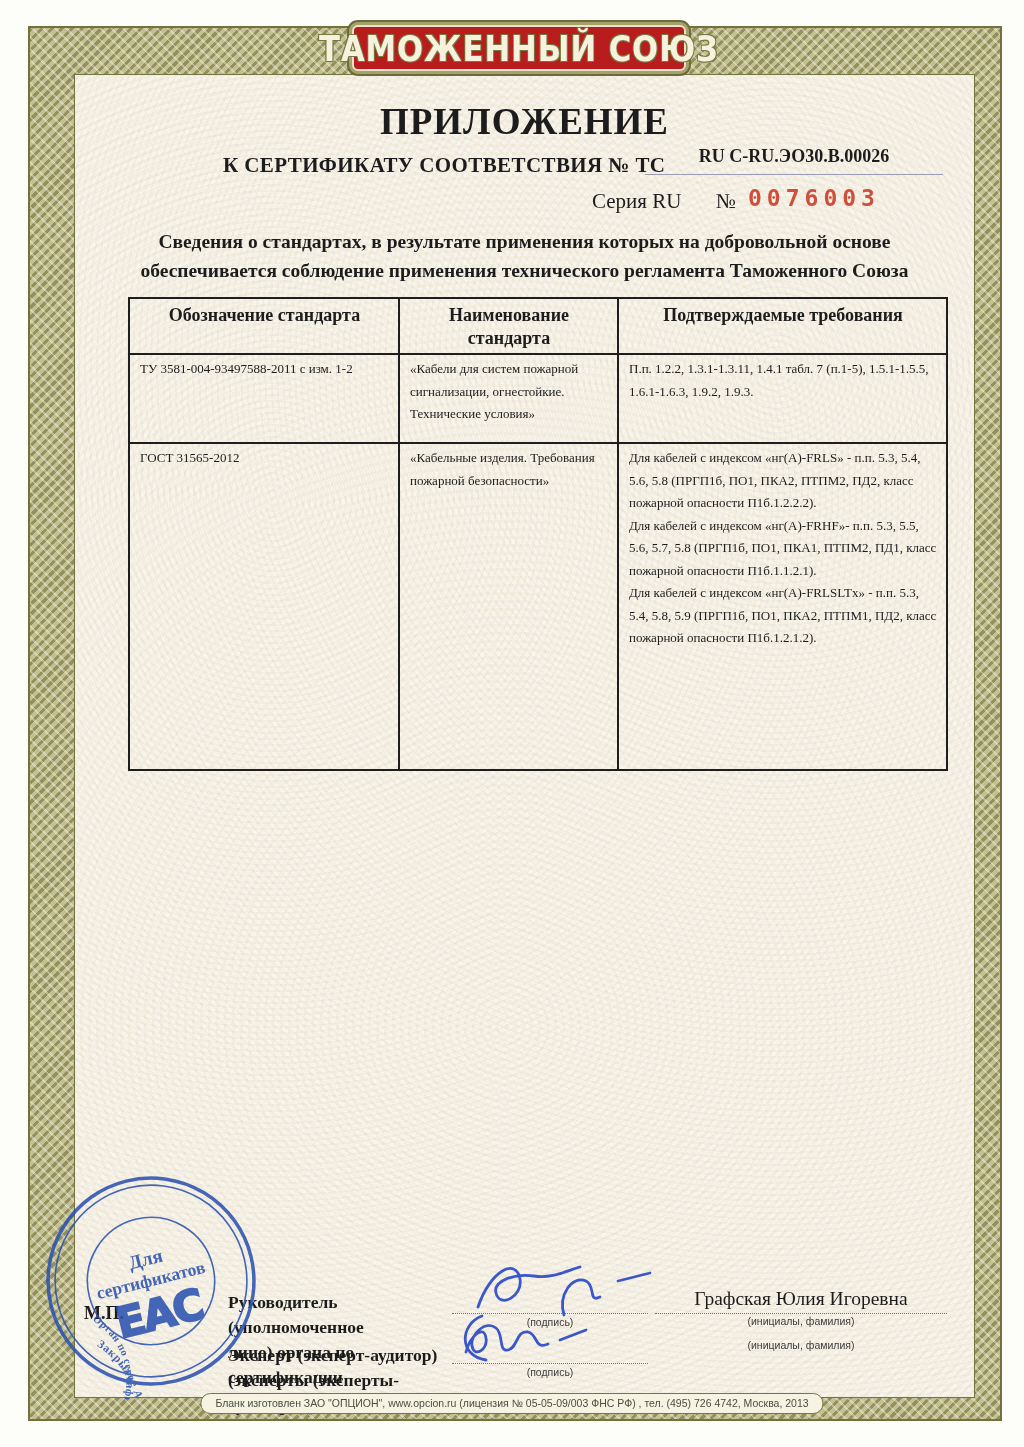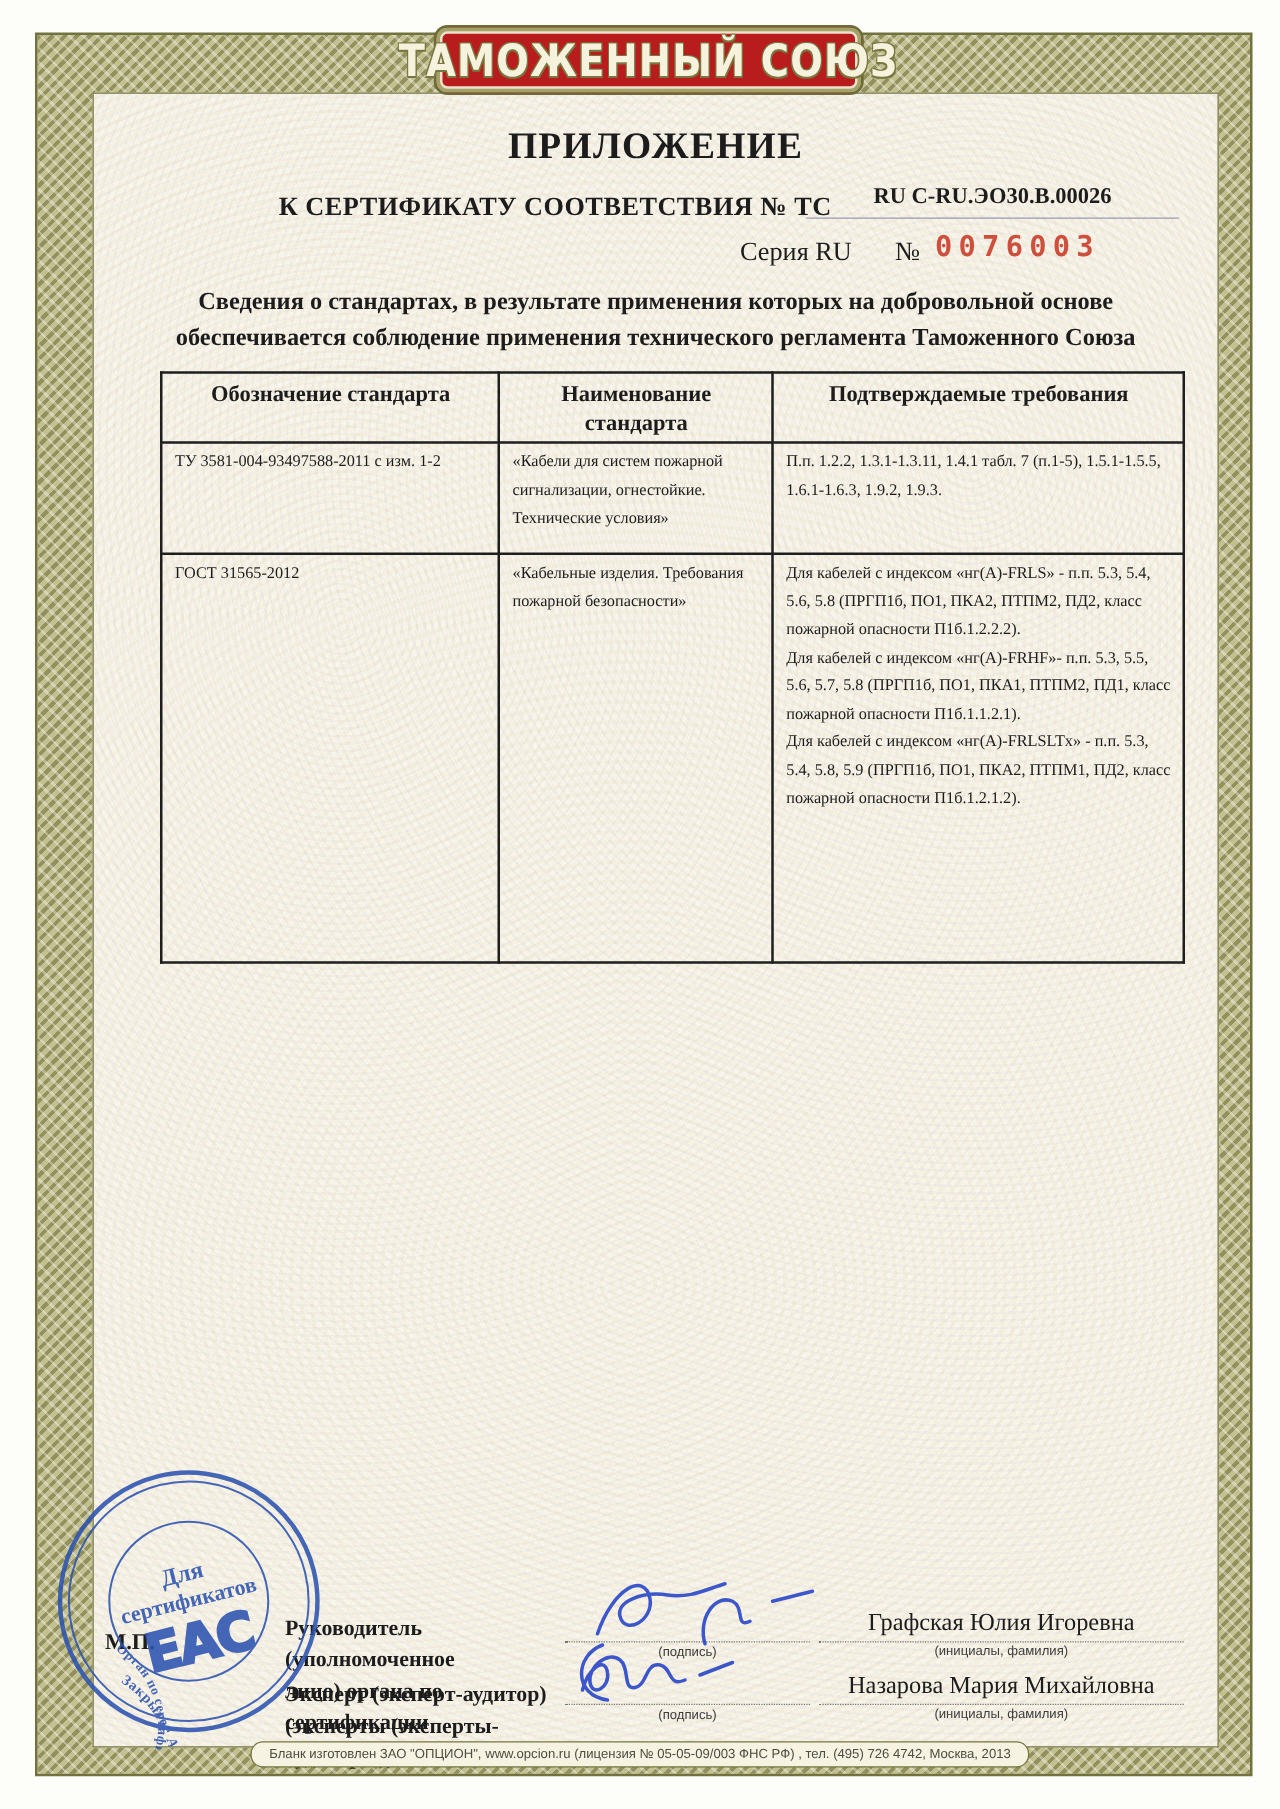--- a/index.html
+++ b/index.html
@@ -28,21 +28,21 @@
   .banner{position:absolute;left:347px;top:20px;width:340px;height:52px;z-index:6;
           background:#b91c1c;border:2.5px solid #6c6c3a;border-radius:11px;
           box-shadow: inset 0 0 0 3px #a3a268, inset 0 0 0 5px rgba(240,236,216,.95);
           display:flex;align-items:center;justify-content:center;}
   .banner span{font-family:"DejaVu Sans",sans-serif;font-weight:bold;font-size:33px;
           letter-spacing:1px;color:#f6f2de;transform:scale(.93,1.08);white-space:nowrap;
           text-shadow:1px 1px 0 #77773f,-1px -1px 0 #77773f,1px -1px 0 #77773f,-1px 1px 0 #77773f;}
 
   .abs{position:absolute;}
   .title{left:74px;right:49px;top:100px;text-align:center;font-weight:bold;
-         font-size:30px;letter-spacing:1px;}
+         font-size:37px;letter-spacing:1px;}
   .cert-label{left:223px;top:153px;font-weight:bold;font-size:21px;letter-spacing:.4px;}
   .cert-number{left:645px;top:146px;width:298px;text-align:center;font-weight:bold;
          font-size:18px;padding-bottom:7px;border-bottom:1.5px solid #9a9ab2;}
   .series-label{left:592px;top:189px;font-size:21px;}
   .no-sign{left:716px;top:189px;font-size:21px;}
   .serial{left:748px;top:185px;font-family:"DejaVu Sans Mono",monospace;font-weight:bold;
          font-size:23px;letter-spacing:5px;color:#cd4f3c;}
   .intro{left:74px;right:49px;top:227px;text-align:center;font-weight:bold;
          font-size:19.5px;line-height:29px;}
 
@@ -192,18 +192,17 @@
       <path d="M 14 44 C 18 28, 32 16, 34 30 C 36 42, 22 50, 20 38 C 18 26, 34 12, 44 20 C 52 26, 46 44, 56 42 C 66 40, 64 22, 76 24 C 86 26, 82 42, 96 36"></path>
       <path d="M 108 32 L 134 22"></path>
     </g>
   </svg>
 
   <div class="abs name-block name1">
     <span class="name-text">Графская Юлия Игоревна</span>
     <span class="name-caption">(инициалы, фамилия)</span>
   </div>
   <div class="abs name-block name2">
-    <span class="name-text">Назарова Мария Михайловна</span>
     <span class="name-caption">(инициалы, фамилия)</span>
   </div>
 
   <div class="abs imprint">Бланк изготовлен ЗАО "ОПЦИОН", www.opcion.ru (лицензия № 05-05-09/003 ФНС РФ) , тел. (495) 726 4742, Москва, 2013</div>
 </div>
 
 </body></html>

